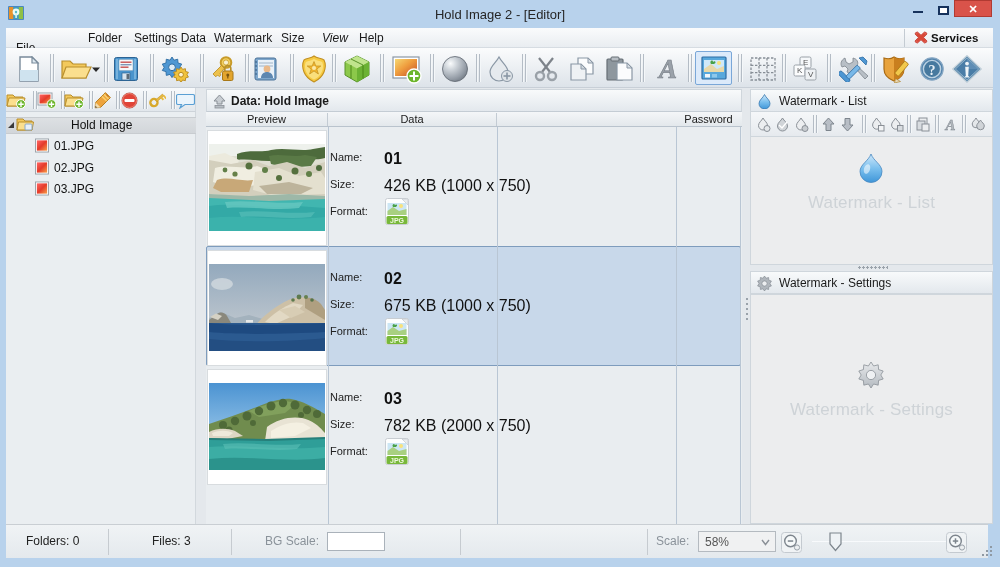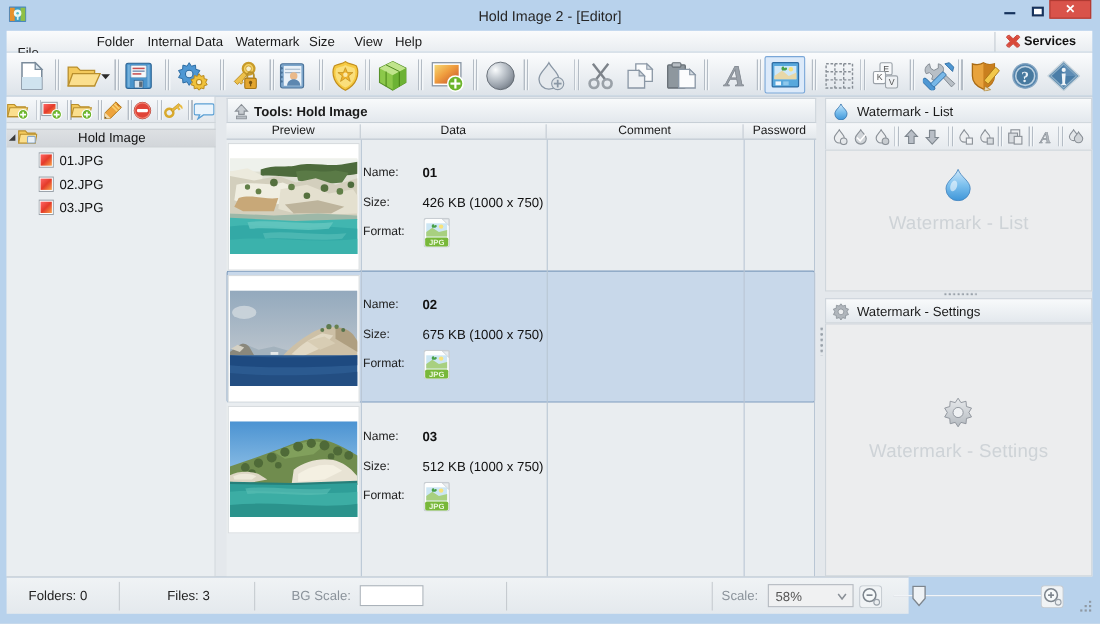--- a/index.html
+++ b/index.html
@@ -4,41 +4,41 @@
 <style>
 * { margin:0; padding:0; box-sizing:border-box; }
 html,body { width:1000px; height:567px; overflow:hidden; }
 body { font-family:"Liberation Sans", sans-serif; font-size:12px; color:#1a1a1a; background:#b8d2ec; position:relative; }
 .abs { position:absolute; }
 
 #titlebar { left:0; top:0; width:1000px; height:28px; background:#b8d2ec; }
 #menubar { left:6px; top:28px; width:987px; height:20px; background:linear-gradient(#fafbfc,#e9edf1); border-bottom:1px solid #d6dce2; }
 #toolbar { left:6px; top:48px; width:987px; height:40px; background:linear-gradient(#fbfcfd,#dde3e9); border-bottom:1px solid #c8cfd7; }
 #main { left:6px; top:88px; width:987px; height:436px; background:#e4e8ec; }
-#statusbar { left:6px; top:524px; width:820px; height:34px; background:linear-gradient(#f0f3f5,#e4e9ed); border-top:1px solid #c9ced3;padding-left:40px; }
+#statusbar { left:6px; top:524px; width:982px; height:34px; background:linear-gradient(#f0f3f5,#e4e9ed); border-top:1px solid #c9ced3;padding-left:40px; }
 .menuitem { position:absolute; top:31px; color:#1a1a1a; }
 .sep1 { position:absolute; top:6px; height:28px; width:5px;
   background:linear-gradient(90deg,#b4bcc5 1px,#f4f7f9 1px,#f4f7f9 2px,transparent 2px,transparent 3px,#b4bcc5 3px,#b4bcc5 4px,#f4f7f9 4px) }
 .sep2 { position:absolute; top:3px; height:18px; width:5px;
   background:linear-gradient(90deg,#b4bcc5 1px,#f4f7f9 1px,#f4f7f9 2px,transparent 2px,transparent 3px,#b4bcc5 3px,#b4bcc5 4px,#f4f7f9 4px) }
 
 #lefttools { border-right:1px solid #d2d8dd; left:6px; top:88px; width:190px; height:24px; background:linear-gradient(#f7f9fb,#e2e7ec); border-bottom:1px solid #cdd3d9; }
 #tree { border-right:1px solid #d2d8dd; left:6px; top:112px; width:190px; height:412px; background:#eaeef1; }
 #treesel { position:absolute; left:0; top:5px; width:190px; height:17px; background:linear-gradient(#dde0e3,#d2d6da); border-top:1px solid #c8ccd0; border-bottom:1px solid #c8ccd0;}
 .treerow { position:absolute; left:48px; color:#111; }
 
 #pathhdr { left:206px; top:89px; width:536px; height:23px; background:linear-gradient(#f8fafb,#e3e8ed); border:1px solid #cfd6dc; border-bottom:1px solid #c4ccd4;}
 #grid { left:206px; top:112px; width:536px; height:412px; background:#e9edf0; }
 #gridhdr { position:absolute; left:0; top:0; width:536px; height:15px; background:linear-gradient(#f4f6f8,#e3e8ec); border-bottom:1px solid #b9c3cd; }
 .gh { position:absolute; top:1px; font-size:11px; color:#1a1a1a; text-align:center; border-right:1px solid #c3cbd3; height:13px;}
 .colline { position:absolute; top:15px; height:397px; width:1px; background:#b9c6d4; }
 .polaroid { position:absolute; left:1px; width:120px; height:116px; background:#fff; border:1px solid #d8dcdf; }
 .photo { position:absolute; left:1px; top:13px; width:116px; height:87px; }
 .lbl { position:absolute; left:124px; font-size:11px; color:#222; }
-.val { position:absolute; left:178px; font-size:12px; color:#111; }
+.val { position:absolute; left:178px; font-size:16px; color:#111; }
 #rowsel { position:absolute; left:0px; top:134px; width:535px; height:120px; background:#c8d8ea; border:1px solid #7e9cbd; border-radius:2px; }
 
 #rp { left:750px; top:89px; width:243px; height:435px; }
 .rphdr { position:absolute; left:0; width:243px; height:23px; background:linear-gradient(#f8fafb,#e3e8ed); border:1px solid #cfd6dc; }
 #rptools { position:absolute; left:0; top:23px; width:243px; height:24px; background:linear-gradient(#f5f7f9,#e6eaee); border-left:1px solid #cfd6dc; border-right:1px solid #cfd6dc;}
 .rpbody { position:absolute; left:0; width:243px; background:#ecedee; border:1px solid #cfd6dc; }
 .ghost { position:absolute; width:243px; text-align:center; font-size:17px; color:#ced3d7; letter-spacing:.2px; }
 
 .st { position:absolute; top:9px; color:#222; font-size:12px; }
 .stsep { position:absolute; top:4px; height:26px; width:1px; background:#c6cbd0; }
@@ -50,24 +50,24 @@
 <div class="abs" id="titlebar"></div>
 <div class="abs" style="left:420px;top:7px;width:160px;text-align:center;color:#262626;font-size:13px;">Hold Image 2 - [Editor]</div>
 <div class="abs" style="left:913px;top:11px;width:10px;height:2px;background:#16325c;"></div>
 <div class="abs" style="left:938px;top:6px;width:11px;height:9px;border:2px solid #16325c;background:#fff;box-sizing:border-box;"></div>
 <div class="abs" style="left:954px;top:0;width:38px;height:17px;background:#d9534a;border:1px solid #b03a32;color:#fff;text-align:center;font-size:11px;font-weight:bold;line-height:16px;">✕</div>
 
 <div class="abs" id="menubar"></div>
 <div class="menuitem" style="left:16px;margin-top:10px;">File</div>
 <div class="menuitem" style="left:44px;margin-left:44px;">Folder</div>
 <div class="menuitem" style="left:90px;margin-top:26px;">Image</div>
-<div class="menuitem" style="left:134px;">Internal Data</div>
+<div class="menuitem" style="left:134px;">Settings Data</div>
 <div class="menuitem" style="left:214px;">Watermark</div>
 <div class="menuitem" style="left:281px;">Size</div>
-<div class="menuitem" style="left:322px;">View</div>
+<div class="menuitem" style="left:322px;font-style:italic;">View</div>
 <div class="menuitem" style="left:359px;">Help</div>
 <div class="menuitem" style="left:931px;top:32px;font-weight:bold;color:#111;font-size:11.5px;">Services</div>
 
 <svg class="abs" style="left:8px;top:5px;" width="16" height="16" viewBox="0 0 16 16">
  <rect x="0" y="1" width="16" height="14" rx="1" fill="#4a87c0"></rect>
  <rect x="1" y="2" width="4.5" height="12" fill="#e8922a"></rect>
  <rect x="10.5" y="2" width="4.5" height="12" fill="#8fc046"></rect>
  <rect x="5.5" y="2" width="5" height="12" fill="#3f9ec0"></rect>
  <circle cx="8" cy="7" r="3.4" fill="#eafaf6"></circle>
  <rect x="7.3" y="7" width="1.6" height="6" fill="#d8f2ee"></rect>
@@ -367,27 +367,26 @@
    <rect x="2" y="2" width="11" height="11" fill="url(#gimg)"></rect>
   </svg>
   <div class="treerow" style="top:70px;">03.JPG</div>
 </div>
 
 <div class="abs" id="pathhdr">
  <svg style="position:absolute;left:5px;top:4px;" width="15" height="15" viewBox="0 0 15 15">
   <path d="M7.5 1 L13 7 H10 V10 H5 V7 H2 Z" fill="#c8cdd2" stroke="#8a9097" stroke-width="1"></path>
   <rect x="3" y="11.5" width="9" height="2.5" fill="#b8bec4" stroke="#8a9097" stroke-width=".8"></rect>
  </svg>
- <b style="position:absolute;left:24px;top:4px;">Tools: Hold Image</b>
+ <b style="position:absolute;left:24px;top:4px;">Data: Hold Image</b>
   </div>
 <div class="abs" id="grid">
   <div id="gridhdr"></div>
   <div class="gh" style="left:0;width:122px;">Preview</div>
   <div class="gh" style="left:122px;width:169px;">Data</div>
-  <div class="gh" style="left:291px;width:179px;">Comment</div>
   <div class="gh" style="left:470px;width:65px;border-right:none;">Password</div>
   <div id="rowsel"></div>
   <div class="colline" style="left:122px;"></div>
   <div class="colline" style="left:291px;"></div>
   <div class="colline" style="left:470px;"></div>
   <div class="colline" style="left:534px;"></div>
 
   <div class="polaroid" style="top:18px;">
       <div class="photo">
    <svg width="116" height="87" viewBox="0 0 116 87">
@@ -511,21 +510,21 @@
     <path d="M0 55 L56 56 L116 54 L116 58 L60 59 L0 58 Z" fill="#267f7a"></path>
     <path d="M0 57 L60 58 L116 56 V87 H0 Z" fill="#2f9e98"></path>
     <path d="M0 64 C30 61 70 68 116 64 V87 H0 Z" fill="#3cada4"></path>
     <path d="M0 76 C40 72 80 80 116 75 V87 H0 Z" fill="#2b938c"></path>
     <path d="M14 61 C38 58 64 64 92 61 L88 66 C62 69 38 64 16 66 Z" fill="#5bbfb6" opacity=".6"></path>
    </svg></div>
     </div>
   <div class="lbl" style="top:279px;">Name:</div>
     <div class="val" style="top:278px;font-weight:bold;">03</div>
   <div class="lbl" style="top:306px;">Size:</div>
-    <div class="val" style="top:305px;">512 KB (1000 x 750)</div>
+    <div class="val" style="top:305px;">782 KB (2000 x 750)</div>
   <div class="lbl" style="top:333px;">Format:</div>
   <svg class="abs" style="left:179px;top:326px;" width="24" height="27" viewBox="0 0 24 27">
    <rect x=".5" y=".5" width="23" height="26" rx="2" fill="#fdfefe" stroke="#c8cdd2"></rect>
    <path d="M17 1 H23 V7 Z" fill="#e8ecef" stroke="#c8cdd2" stroke-width=".8"></path>
    <rect x="2.5" y="5" width="19" height="12" fill="#cce6f4"></rect>
    <path d="M2.5 13 L8 9 L14 13 L21.5 11 V17 H2.5 Z" fill="#a8d080"></path>
    <circle cx="16" cy="8" r="2" fill="#f8e27a"></circle>
    <path d="M8 9 c-1.8 -2.6 1.8 -4.4 1.8 -1.8 c1.8 -1.8 3.6 .9 .9 1.8 Z" fill="#48a048"></path>
    <rect x="1.5" y="18" width="21" height="8" rx="1.5" fill="#78b83a"></rect>
    <text x="12" y="24.5" text-anchor="middle" font-size="7" font-weight="bold" fill="#eef8e0">JPG</text>

